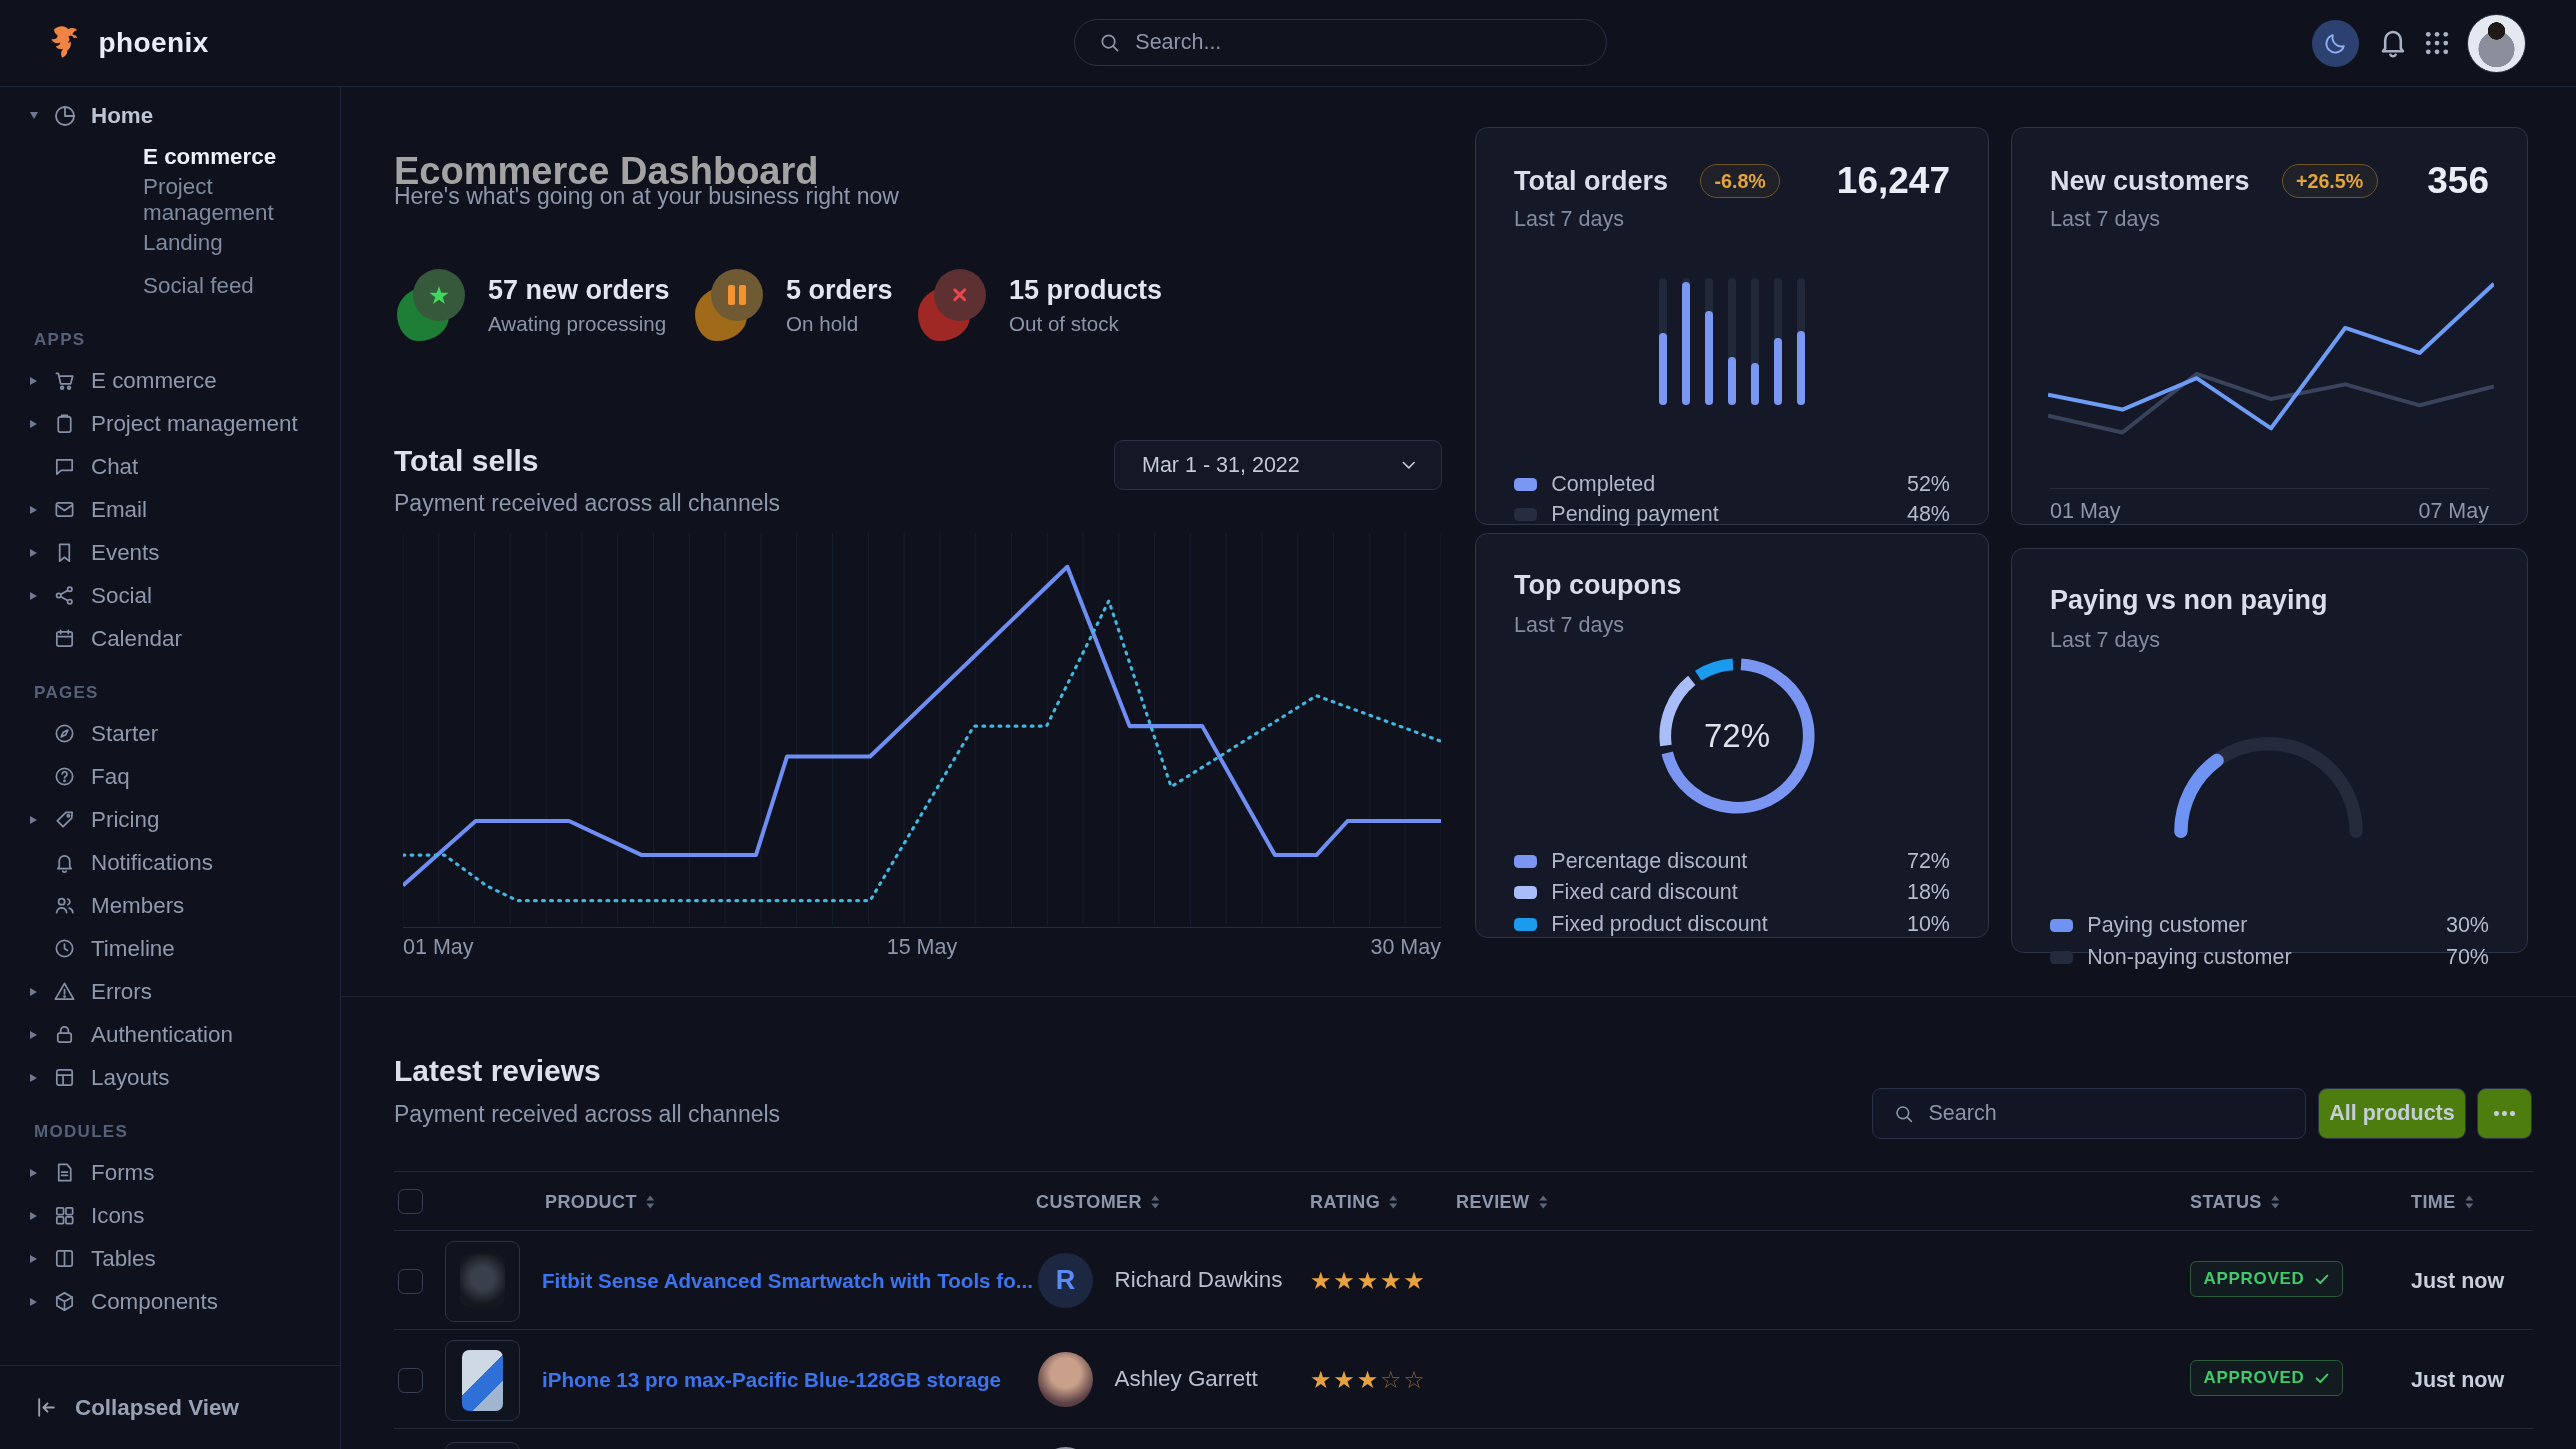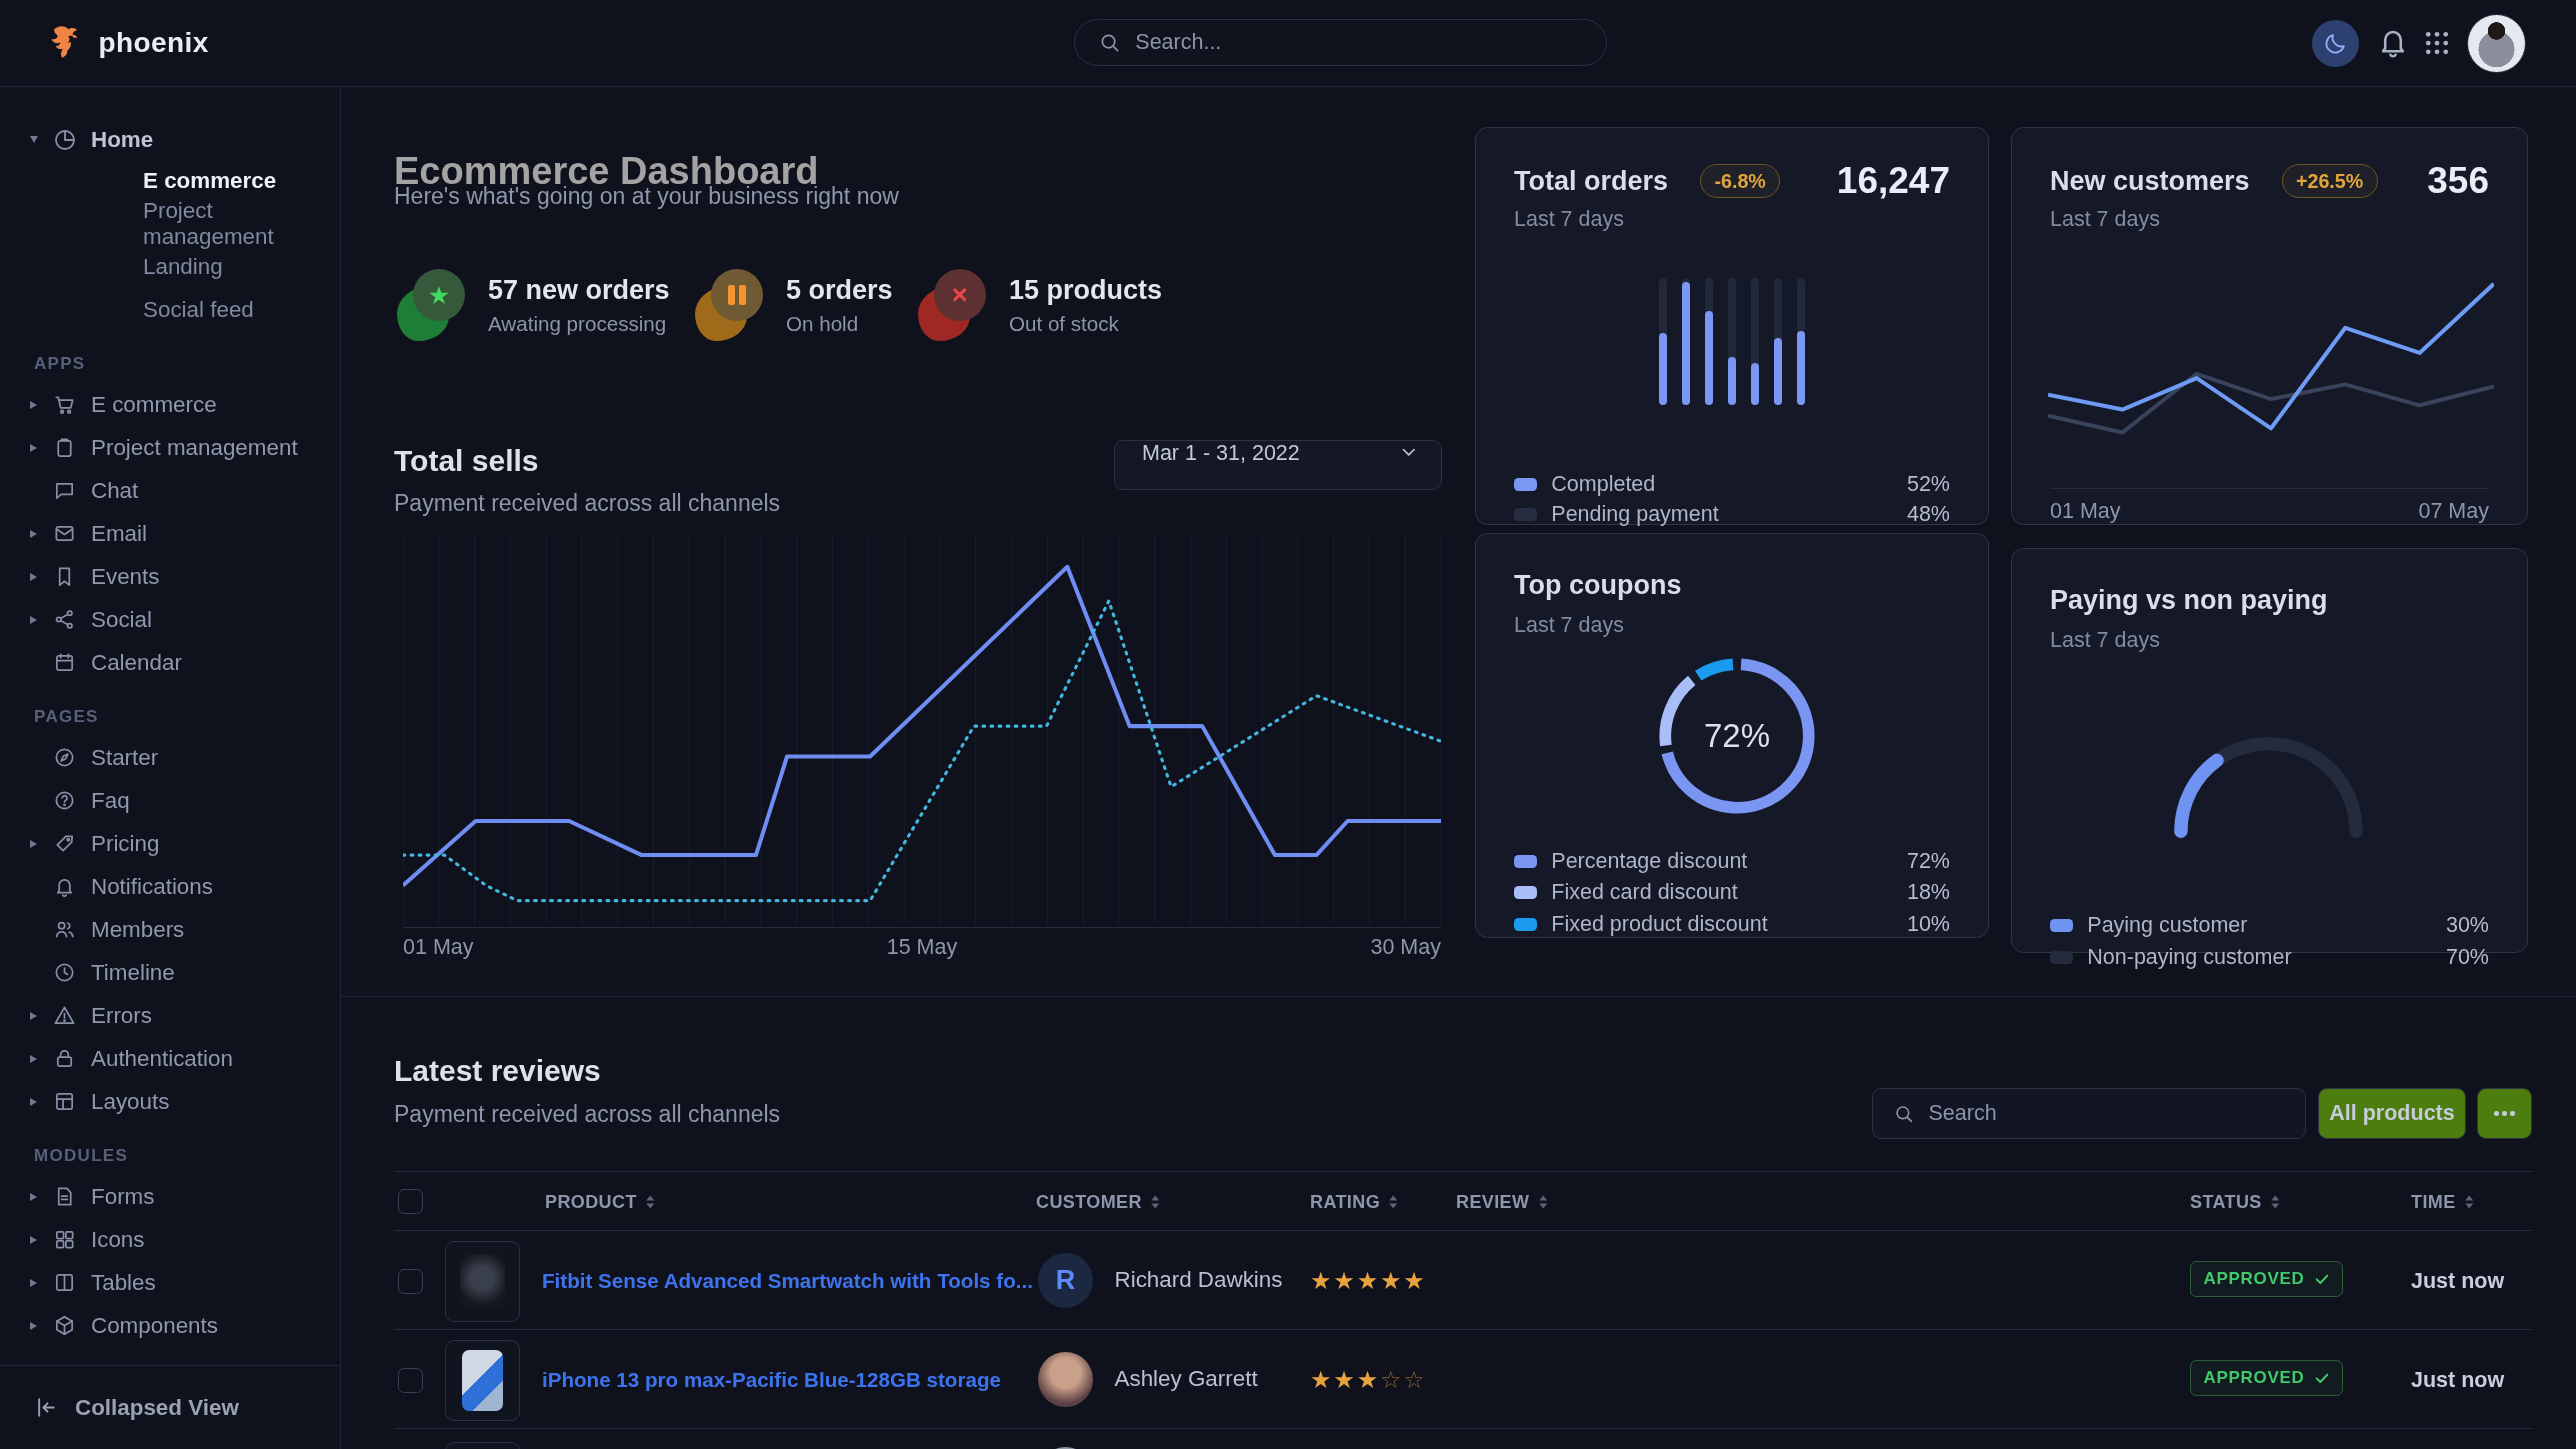--- a/index.html
+++ b/index.html
@@ -20,21 +20,21 @@
   .theme-btn{position:absolute;left:2312px;top:19.7px;width:47px;height:47px;border-radius:50%;background:#2c4170;display:flex;align-items:center;justify-content:center;color:#8fb0f5}
   .top-ic{position:absolute;top:25px;color:#a9b1c4;display:flex;align-items:center;justify-content:center}
   .avatar-top{position:absolute;left:2467px;top:14.3px;width:57px;height:57px;border-radius:50%;
     background:
       radial-gradient(circle at 50% 28%, #201a16 0 17%, transparent 18%),
       radial-gradient(circle at 50% 60%, #8b8f9c 0 40%, transparent 41%),
       radial-gradient(circle at 50% 40%, #e3e8f1 0 100%);
     border:0.9px solid #2b3147}
 
   
-  .sidebar{position:absolute;left:0;top:86px;width:341px;height:1363px;border-right:0.9px solid #20263a;box-sizing:border-box;padding-top:34px}
+  .sidebar{position:absolute;left:0;top:86px;width:341px;height:1363px;border-right:0.9px solid #20263a;box-sizing:border-box;padding-top:10px}
   .srow{display:flex;align-items:center;height:43px;padding-left:30px;font-size:22.4px;color:#8f99ae;cursor:pointer}
   .srow .caret{width:23px;display:flex;align-items:center}
   .caret-r::before{content:"";border-left:7.2px solid #6f7档992;border-top:4.9px solid transparent;border-bottom:4.9px solid transparent}
   .caret-r::before{content:"";border-left:7.2px solid #6f7992;border-top:4.9px solid transparent;border-bottom:4.9px solid transparent}
   .caret-d::before{content:"";border-top:7.2px solid #6f7992;border-left:4.9px solid transparent;border-right:4.9px solid transparent}
   .srow .sb-ico{width:38px;color:#8590a7;display:flex;align-items:center}
   .home-row{height:39px;color:#bdc4d3;font-weight:700}
   .child{height:43px;padding-left:143px;display:flex;align-items:center;font-size:22.4px;color:#7e8a9f;cursor:pointer}
   .child.active{color:#eef1f7;font-weight:700}
   .sec-title{margin:23px 0 9px 34px;font-size:17px;font-weight:700;letter-spacing:1.3px;color:#566078}
@@ -49,21 +49,21 @@
   .blob{position:absolute;left:0;top:18px;width:52px;height:54px;border-radius:58% 42% 60% 40%/50% 55% 45% 50%}
   .blob-circle{position:absolute;left:16px;top:0;width:52px;height:52px;border-radius:50%;display:flex;align-items:center;justify-content:center;font-size:25px}
   .stat-txt .v{font-size:27px;font-weight:800;color:#e2e6ef}
   .stat-txt .c{font-size:20.6px;color:#8b95aa;margin-top:5.4px}
   .pause-bars{display:flex;gap:4.5px}
   .pause-bars i{width:6.3px;height:19.7px;background:#f59231;border-radius:1.8px}
 
   
   .ts-title{position:absolute;left:394px;top:444px;font-size:30px;font-weight:800;color:#dde1ea}
   .ts-sub{position:absolute;left:394px;top:490px;font-size:23px;color:#8d97ac}
-  .date-select{position:absolute;left:1114px;top:440px;width:328px;height:50px;border:0.9px solid #2b3147;border-radius:9px;background:#131726;display:flex;align-items:flex-start;justify-content:space-between;padding:0 21.5px 0 27px;box-sizing:border-box;color:#c2c9d8;font-size:21.5px;cursor:pointer}
+  .date-select{position:absolute;left:1114px;top:440px;width:328px;height:50px;border:0.9px solid #2b3147;border-radius:9px;background:#131726;display:flex;align-items:center;justify-content:space-between;padding:0 21.5px 0 27px;box-sizing:border-box;color:#c2c9d8;font-size:21.5px;cursor:pointer}
   .main-chart{position:absolute;left:403px;top:533px;width:1038px;height:394px;border-bottom:0.9px solid #262c3e}
   .main-chart-labels{position:absolute;left:403px;top:935px;width:1038px;display:flex;justify-content:space-between;font-size:21.5px;color:#8d97ac}
   .section-divider{position:absolute;left:341px;top:996px;width:2235px;height:0.9px;background:#1f2536}
 
   
   .card{position:absolute;background:#141827;border:1.3px solid #2e3549;border-radius:12.5px;box-sizing:border-box}
   .card .c-title{position:absolute;left:38px;top:36px;font-size:27px;font-weight:800;color:#d9dee8;display:flex;align-items:center;gap:32px;white-space:nowrap}
   .badge-pill{font-size:19.7px;font-weight:700;color:#e2a53e;border:1.3px solid #715423;background:rgba(226,165,62,.06);border-radius:894px;padding:4.5px 13.4px}
   .card .c-period{position:absolute;left:38px;top:79px;font-size:21.5px;color:#828ca1}
   .card .c-value{position:absolute;right:38px;top:32px;font-size:37px;font-weight:800;color:#e9edf5}

